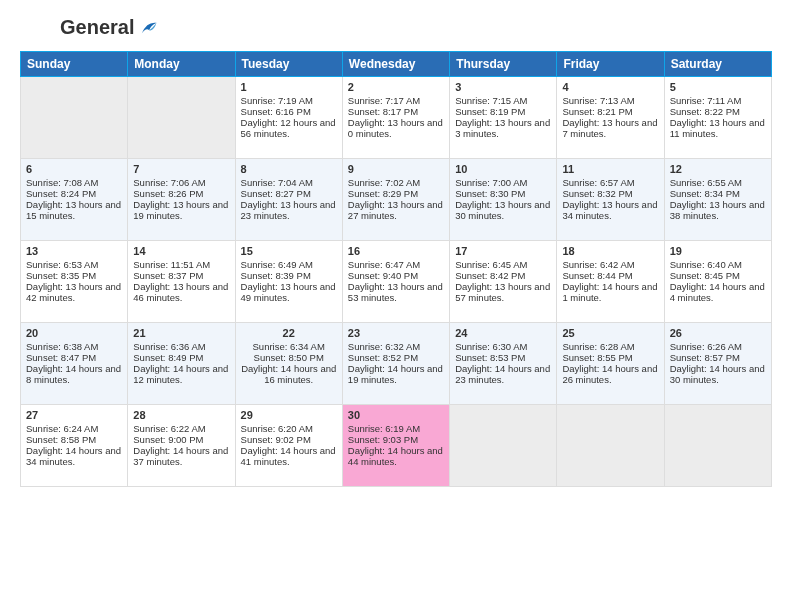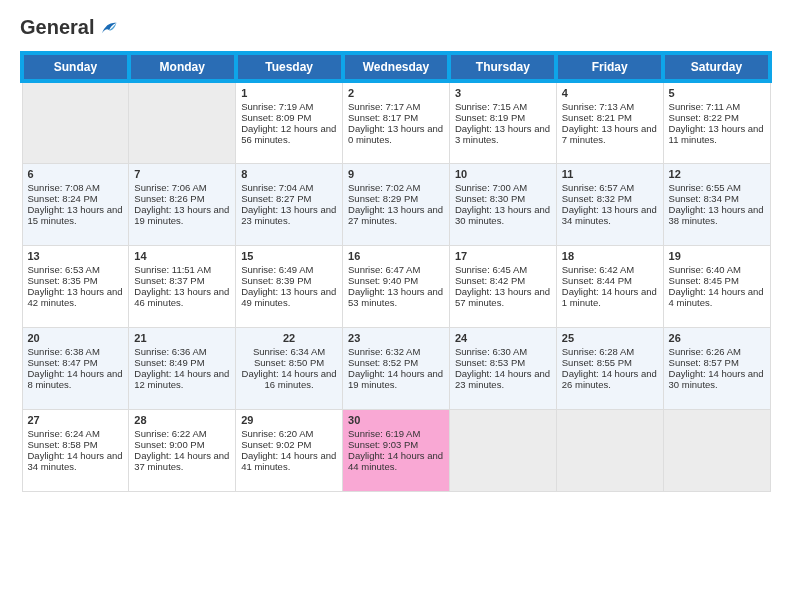--- a/index.html
+++ b/index.html
@@ -50,22 +50,22 @@
       width: 100%;
       border-collapse: collapse;
       border: 1px solid #ccc;
     }
     .calendar th {
       background: #2a6db5;
       color: #fff;
       font-size: 12px;
       font-weight: bold;
       padding: 5px 6px;
-      text-align: center;
-      border: 4px solid #0ea5e9;
+      text-align: left;
+      border: 1px solid #0ea5e9;
     }
     .calendar td {
       width: 107px;
       vertical-align: top;
       padding: 4px 5px;
       font-size: 9.5px;
       color: #333;
       border: 1px solid #ddd;
       height: 82px;
       background: #fff;
@@ -91,21 +91,21 @@
     }
   </style>
 </head>
 <body>
 
 <div class="page">
   <div class="header">
     <div class="logo">
       <div>
         <div style="display:flex;align-items:center;">
-          <span class="logo-general" style="font-size:20px;font-weight:bold;color:#333;">General</span>
+          <span class="logo-general" style="font-size:20px;font-weight:bold;color:#333;margin-left:40px;">General</span>
           <svg class="logo-icon" viewBox="0 0 30 22" xmlns="http://www.w3.org/2000/svg">
             <path d="M8 18 Q15 2 28 4 Q20 8 18 14 Q14 10 8 18Z" fill="#1a6bb5"></path>
             <path d="M18 14 Q22 12 28 4 Q24 16 18 14Z" fill="#4a9fd4"></path>
           </svg>
         </div>
       </div>
     </div>
     <div class="header-right">
       <div class="calendar-title"></div>
       <div class="calendar-subtitle"></div>
@@ -121,21 +121,21 @@
           <th>Wednesday</th>
           <th>Thursday</th>
           <th>Friday</th>
           <th>Saturday</th>
         </tr>
     </thead>
     <tbody id="cal-body">
     <tr>
           <td class="cell-empty" style="background: rgb(236, 236, 236);"></td>
           <td class="cell-empty" style="background: rgb(236, 236, 236);"></td>
-          <td style="background: rgb(255, 255, 255);"><span class="day-num">1</span><span>Sunrise: 7:19 AM</span><br><span>Sunset: 8:09 PM</span><br><span>Daylight: 12 hours and 56 minutes.</span></td>
+          <td style="background: rgb(255, 255, 255);"><span class="day-num">1</span><span>Sunrise: 7:19 AM</span><br><span>Sunset: 6:16 PM</span><br><span>Daylight: 12 hours and 56 minutes.</span></td>
           <td style="background: rgb(255, 255, 255);"><span class="day-num">2</span><span>Sunrise: 7:17 AM</span><br><span>Sunset: 8:17 PM</span><br><span>Daylight: 13 hours and 0 minutes.</span></td>
           <td style="background: rgb(255, 255, 255);"><span class="day-num">3</span><span>Sunrise: 7:15 AM</span><br><span>Sunset: 8:19 PM</span><br><span>Daylight: 13 hours and 3 minutes.</span></td>
           <td style="background: rgb(255, 255, 255);"><span class="day-num">4</span><span>Sunrise: 7:13 AM</span><br><span>Sunset: 8:21 PM</span><br><span>Daylight: 13 hours and 7 minutes.</span></td>
           <td style="background: rgb(255, 255, 255);"><span class="day-num">5</span><span>Sunrise: 7:11 AM</span><br><span>Sunset: 8:22 PM</span><br><span>Daylight: 13 hours and 11 minutes.</span></td>
         </tr>
         <tr>
           <td style="background: rgb(240, 245, 251);"><span class="day-num">6</span><span>Sunrise: 7:08 AM</span><br><span>Sunset: 8:24 PM</span><br><span>Daylight: 13 hours and 15 minutes.</span></td>
           <td style="background: rgb(240, 245, 251);"><span class="day-num">7</span><span>Sunrise: 7:06 AM</span><br><span>Sunset: 8:26 PM</span><br><span>Daylight: 13 hours and 19 minutes.</span></td>
           <td style="background: rgb(240, 245, 251);"><span class="day-num">8</span><span>Sunrise: 7:04 AM</span><br><span>Sunset: 8:27 PM</span><br><span>Daylight: 13 hours and 23 minutes.</span></td>
           <td style="background: rgb(240, 245, 251);"><span class="day-num">9</span><span>Sunrise: 7:02 AM</span><br><span>Sunset: 8:29 PM</span><br><span>Daylight: 13 hours and 27 minutes.</span></td>

